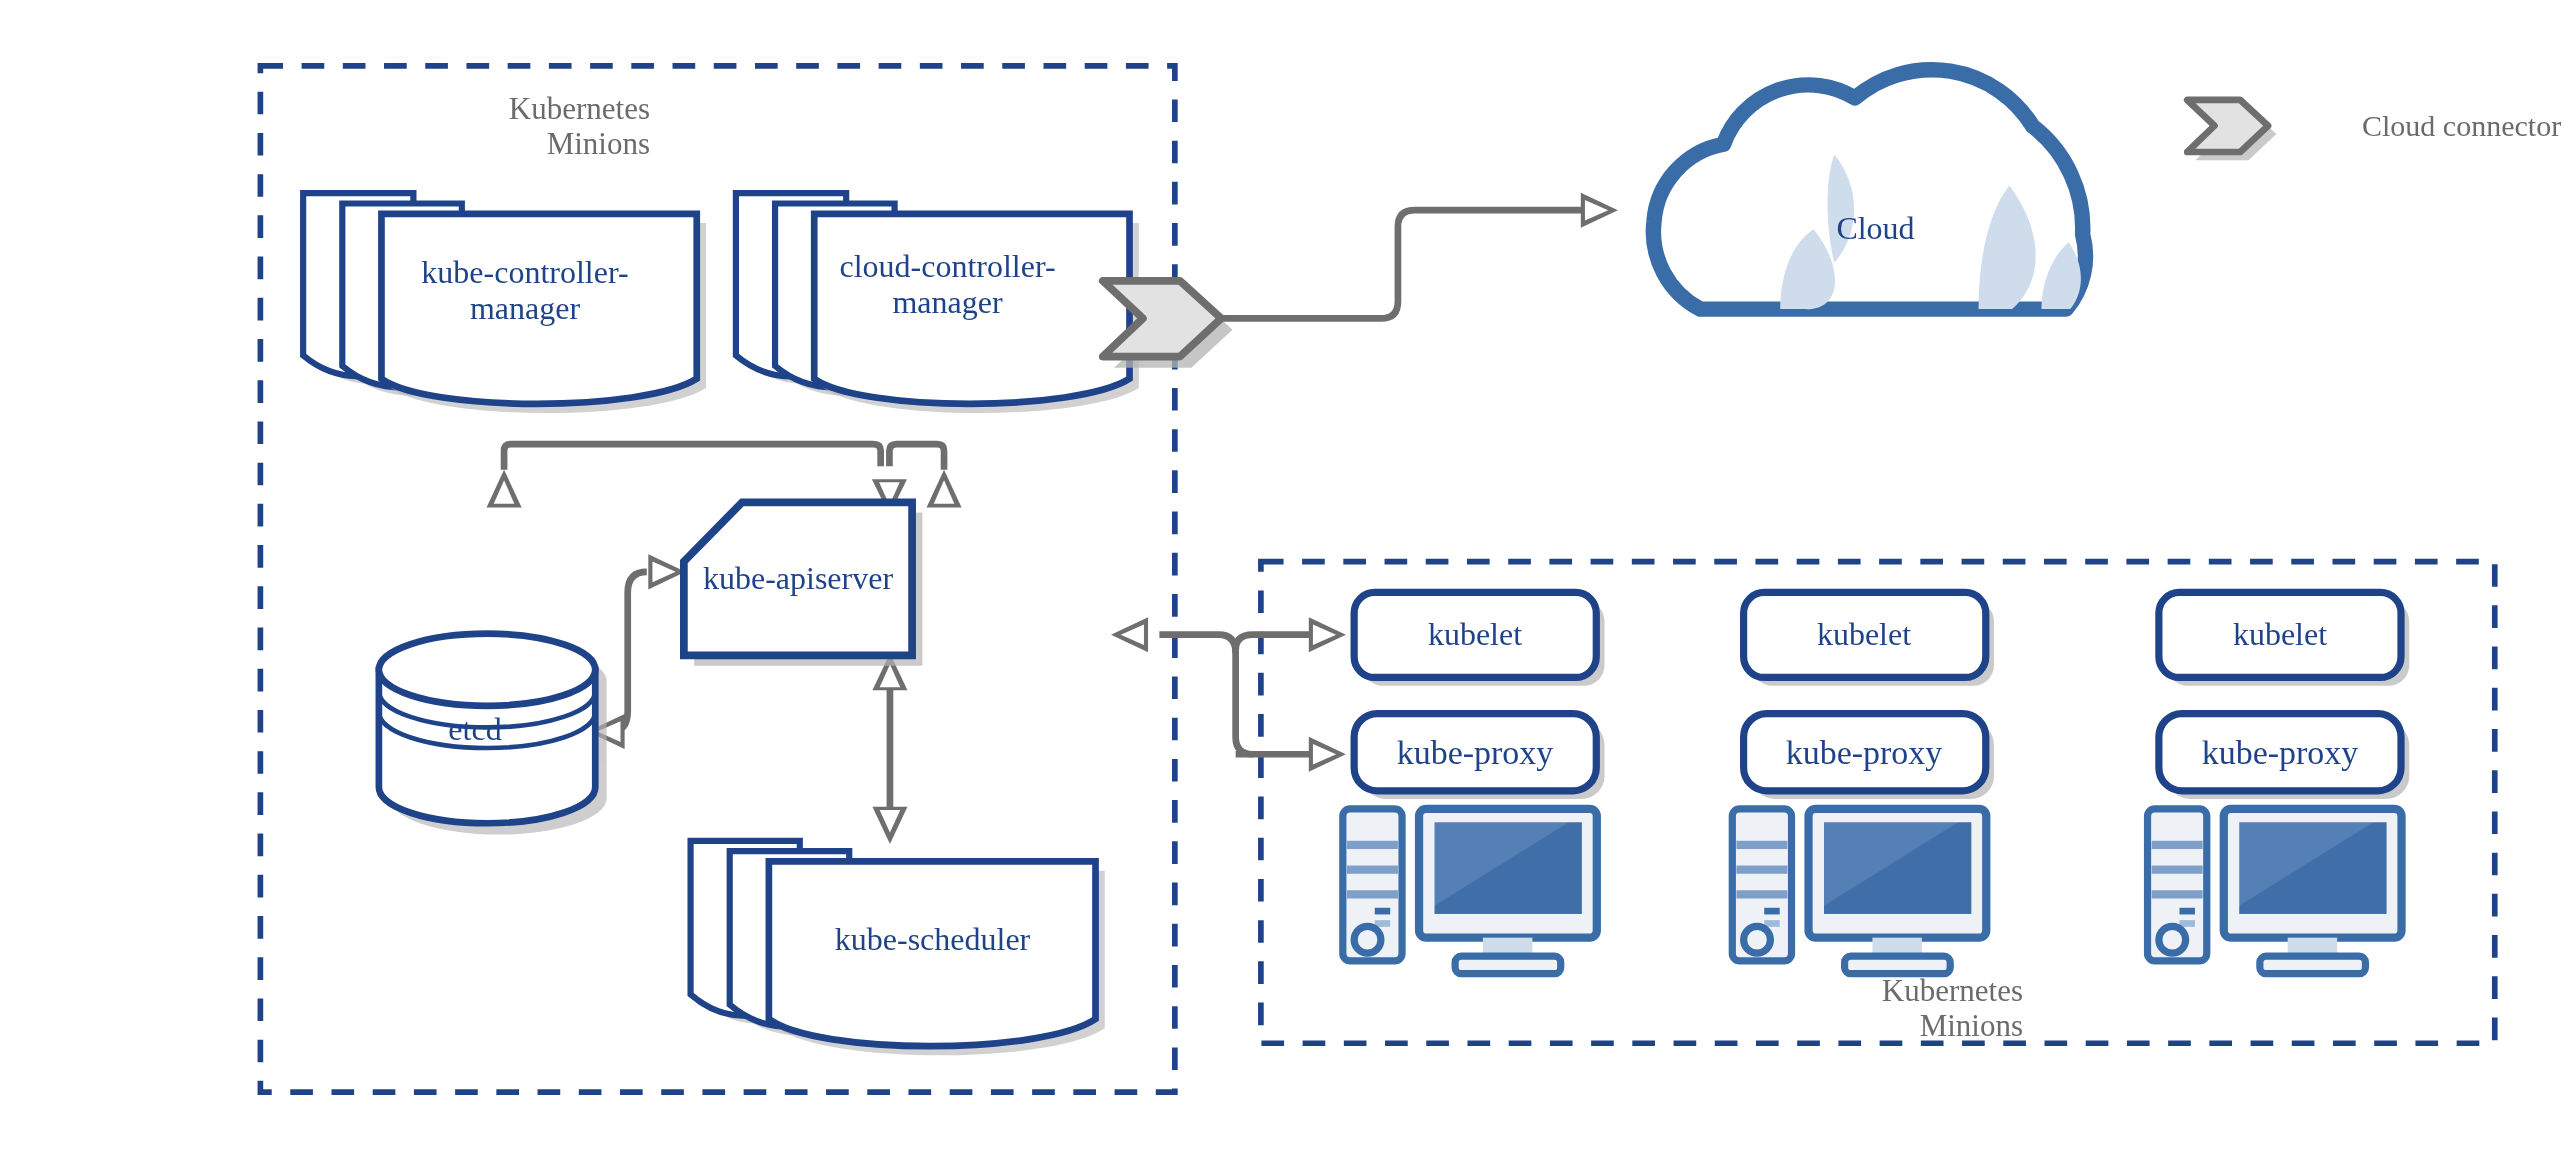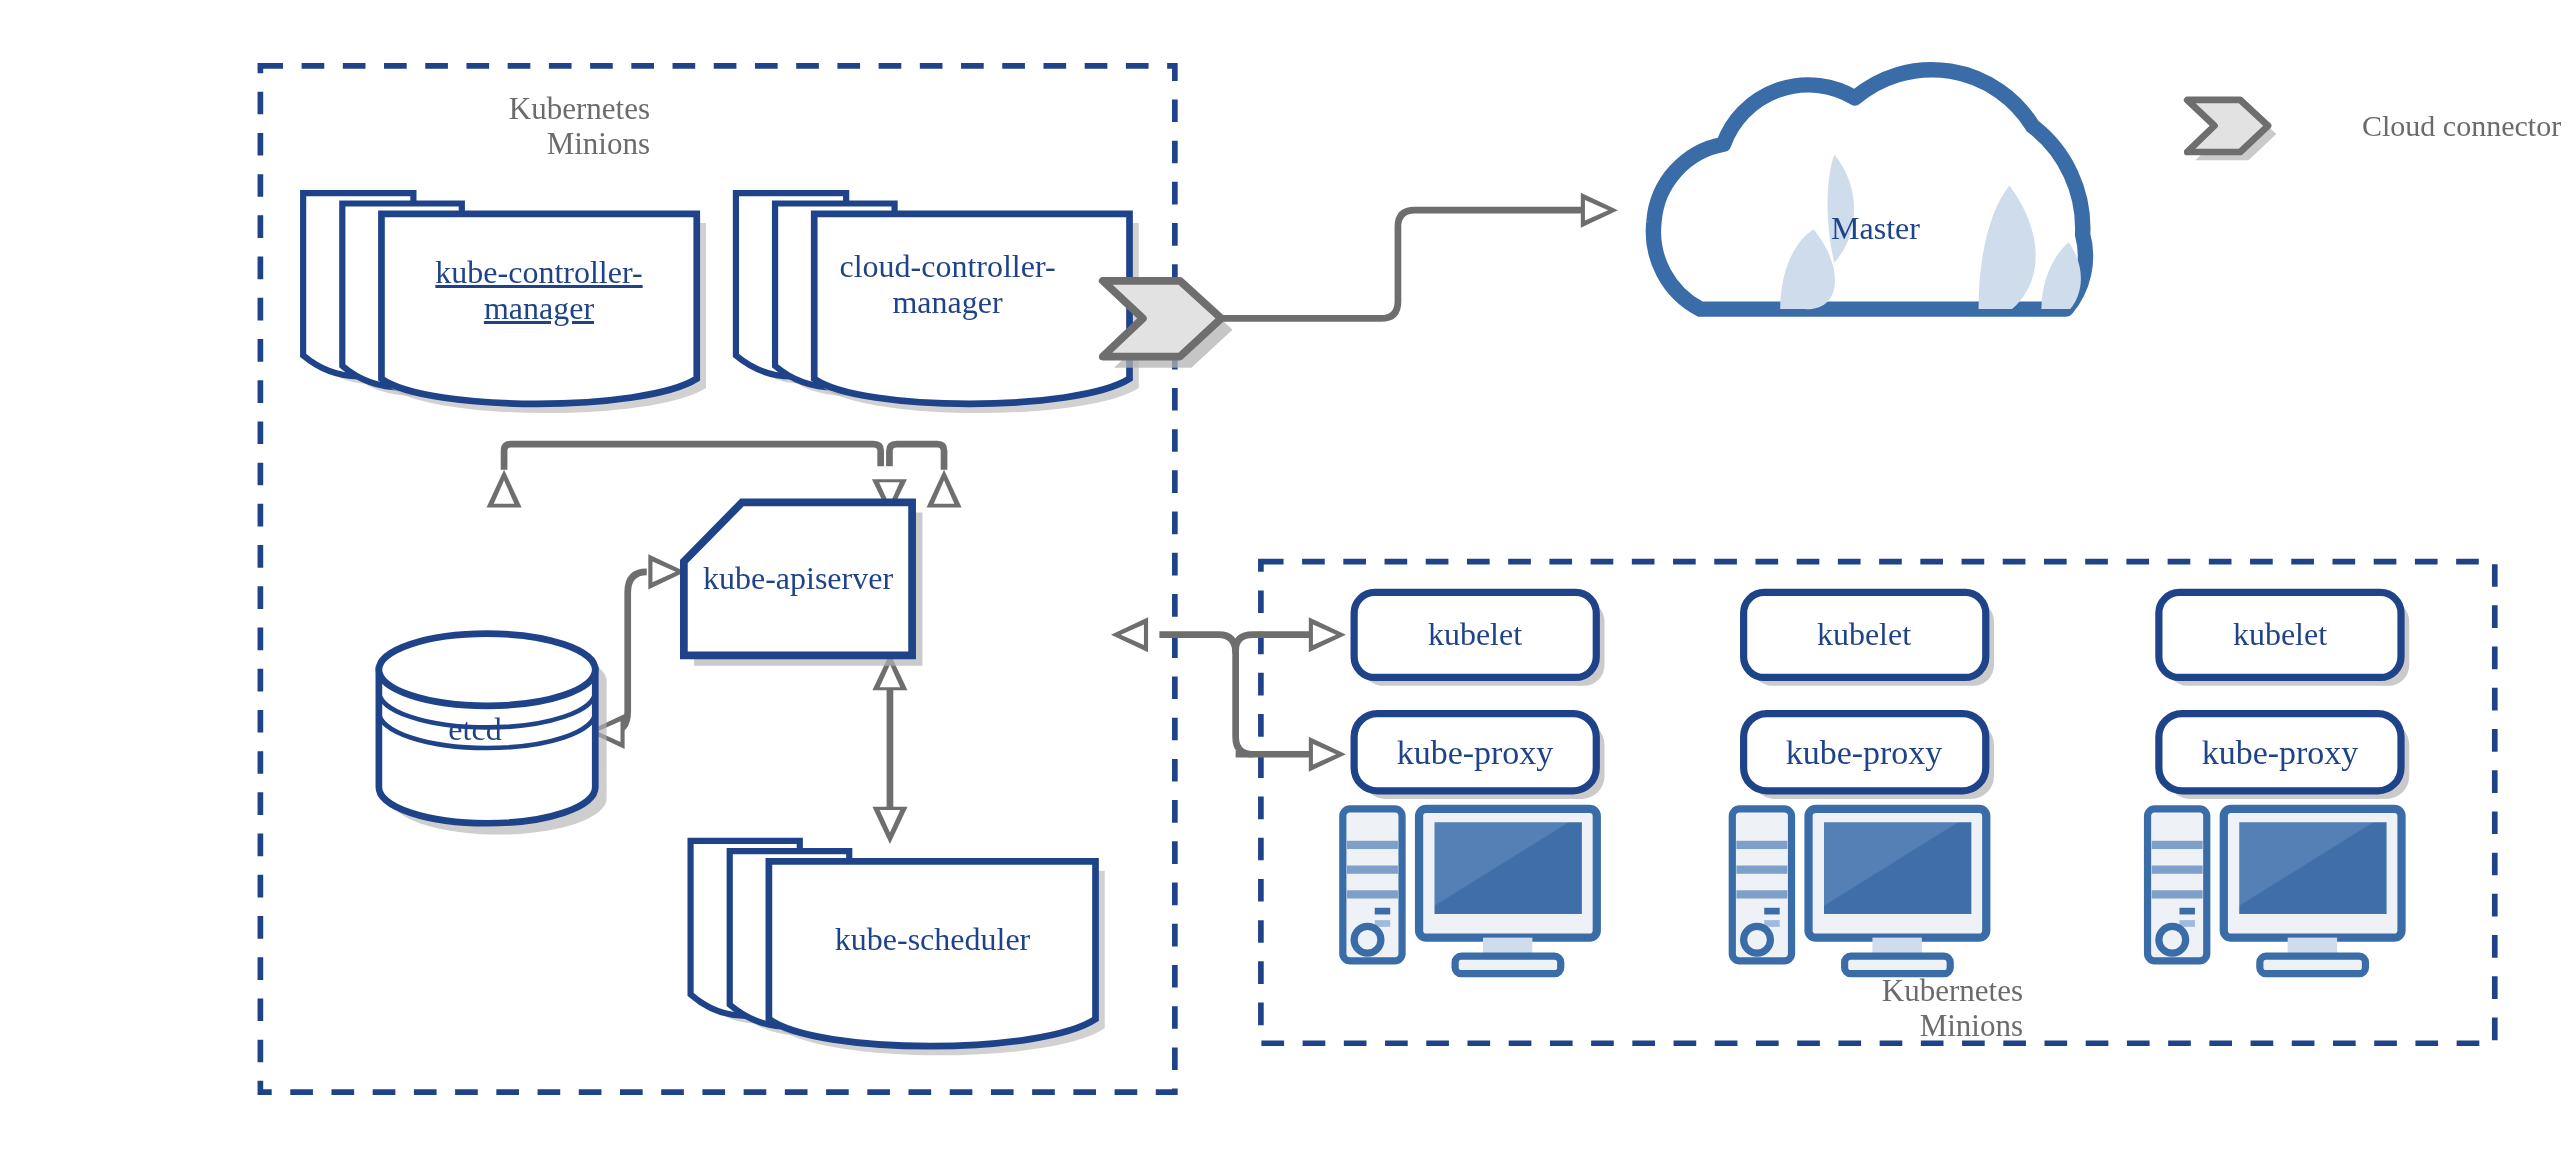--- a/index.html
+++ b/index.html
@@ -230,37 +230,37 @@
 <div class="lbl grp-label" style="left:361px;top:92px;width:289px;">
   <div>Kubernetes</div>
   <div>Minions</div>
 </div>
 
 <div class="lbl grp-label" style="left:1734px;top:974px;width:289px;">
   <div>Kubernetes</div>
   <div>Minions</div>
 </div>
 
-<div class="lbl node-label" style="left:387px;top:255px;width:304px;text-decoration:underline;">
+<div class="lbl node-label" style="left:373px;top:255px;width:304px;">
   <div>kube-controller-</div>
   <div>manager</div>
 </div>
 
 <div class="lbl node-label" style="left:788px;top:249px;width:319px;">
   <div>cloud-controller-</div>
   <div>manager</div>
 </div>
 
 <div class="lbl node-label" style="left:684px;top:561px;width:228px;">kube-apiserver</div>
 
 <div class="lbl node-label" style="left:367px;top:712px;width:216px;">etcd</div>
 
 <div class="lbl node-label" style="left:769px;top:922px;width:327px;">kube-scheduler</div>
 
-<div class="lbl node-label" style="left:1762px;top:211px;width:227px;">Master</div>
+<div class="lbl node-label" style="left:1762px;top:211px;width:227px;">Cloud</div>
 
 <div class="lbl legend-label" style="left:2318px;top:109px;">Cloud connector</div>
 
 <div class="lbl node-label" style="left:1354px;top:617px;width:242px;">kubelet</div>
 <div class="lbl node-label sm" style="left:1354px;top:734px;width:242px;">kube-proxy</div>
 
 <div class="lbl node-label" style="left:1743px;top:617px;width:242px;">kubelet</div>
 <div class="lbl node-label sm" style="left:1743px;top:734px;width:242px;">kube-proxy</div>
 
 <div class="lbl node-label" style="left:2159px;top:617px;width:242px;">kubelet</div>

